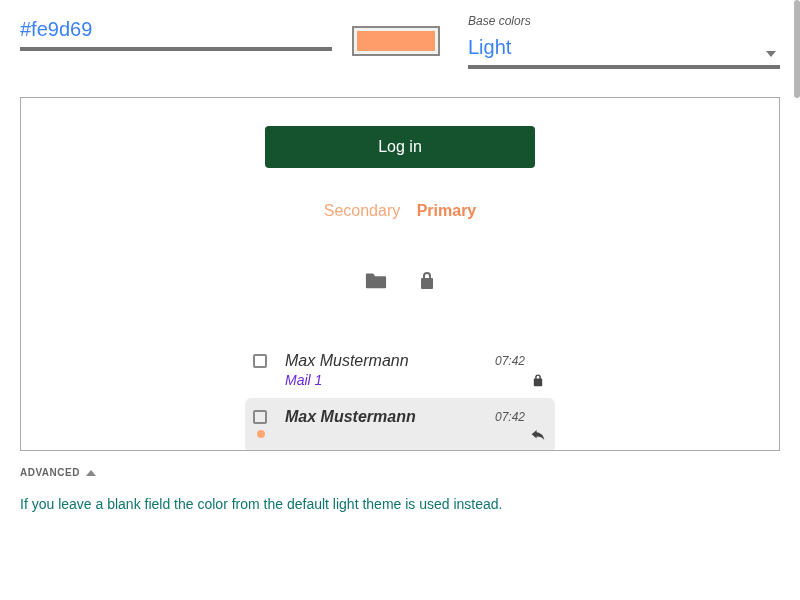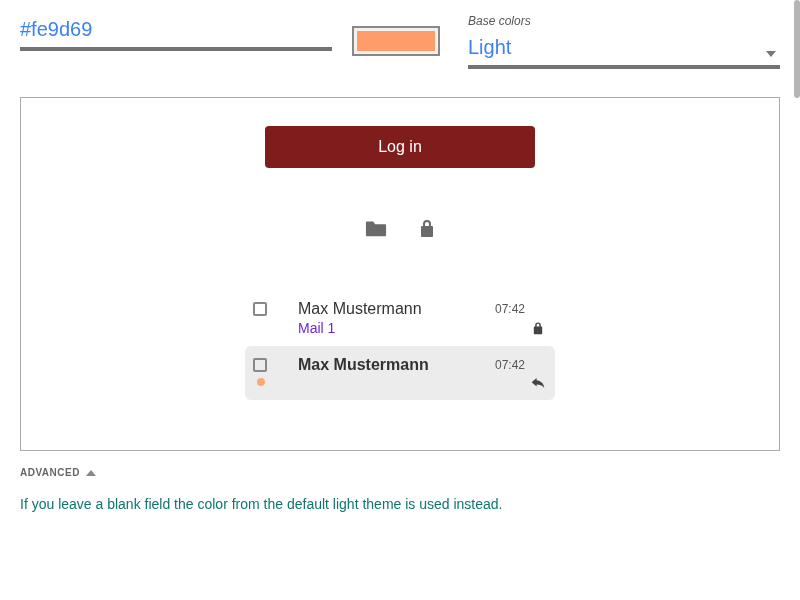--- a/index.html
+++ b/index.html
@@ -103,21 +103,21 @@
   .preview-inner {
     padding: 28px 0 0 0;
   }
   .login-btn {
     display: block;
     margin: 0 auto;
     width: 270px;
     height: 42px;
     line-height: 42px;
     text-align: center;
-    background: #7f1d1d;
+    background: #14532d;
     color: #fff;
     font-size: 16px;
     border-radius: 4px;
     cursor: pointer;
   }
   .tab-row {
     text-align: center;
     margin-top: 34px;
     font-size: 16px;
   }
@@ -147,21 +147,22 @@
     margin: 48px auto 0 auto;
     width: 310px;
   }
   .mail-item {
     display: grid;
     grid-template-columns: 26px 1fr 50px;
     grid-template-rows: auto auto;
     align-items: center;
     padding: 10px 10px 10px 8px;
     border-radius: 6px;
-    column-gap: 19px;
+    column-gap: 6px;
+    font-style: italic;
   }
   .mail-item.selected {
     background: #ececec;
   }
   .mail-item .chk {
     grid-row: 1;
     width: 14px; height: 14px;
     border: 2px solid #888;
     border-radius: 2px;
     cursor: pointer;
@@ -259,20 +260,24 @@
     <div class="field base">
       <span class="field-label">Base colors</span>
       <input class="field-input" readonly="" value="Light" style="">
       <span class="dropdown-caret"></span>
     </div>
   </div>
 
   <div class="preview-box">
     <div class="preview-inner">
       <div class="login-btn">Log in</div>
+      <div class="tab-row">
+        <span class="tab-secondary">Secondary</span>
+        <span class="tab-primary">Primary</span>
+      </div>
       <div class="icon-row">
         <span class="icon folder-icon">
           <svg viewBox="0 0 24 20">
               <path fill="currentColor" d="M2 3h7l2 3h11a1 1 0 0 1 1 1v11a1 1 0 0 1-1 1H2a1 1 0 0 1-1-1V4a1 1 0 0 1 1-1z"></path>
             </svg>
         </span>
         <span class="icon lock-icon">
           <svg viewBox="0 0 16 20">
               <path fill="currentColor" d="M4 8V6a4 4 0 1 1 8 0v2h1a1 1 0 0 1 1 1v9a1 1 0 0 1-1 1H3a1 1 0 0 1-1-1V9a1 1 0 0 1 1-1h1zm2 0h4V6a2 2 0 1 0-4 0v2z"></path>
             </svg>

